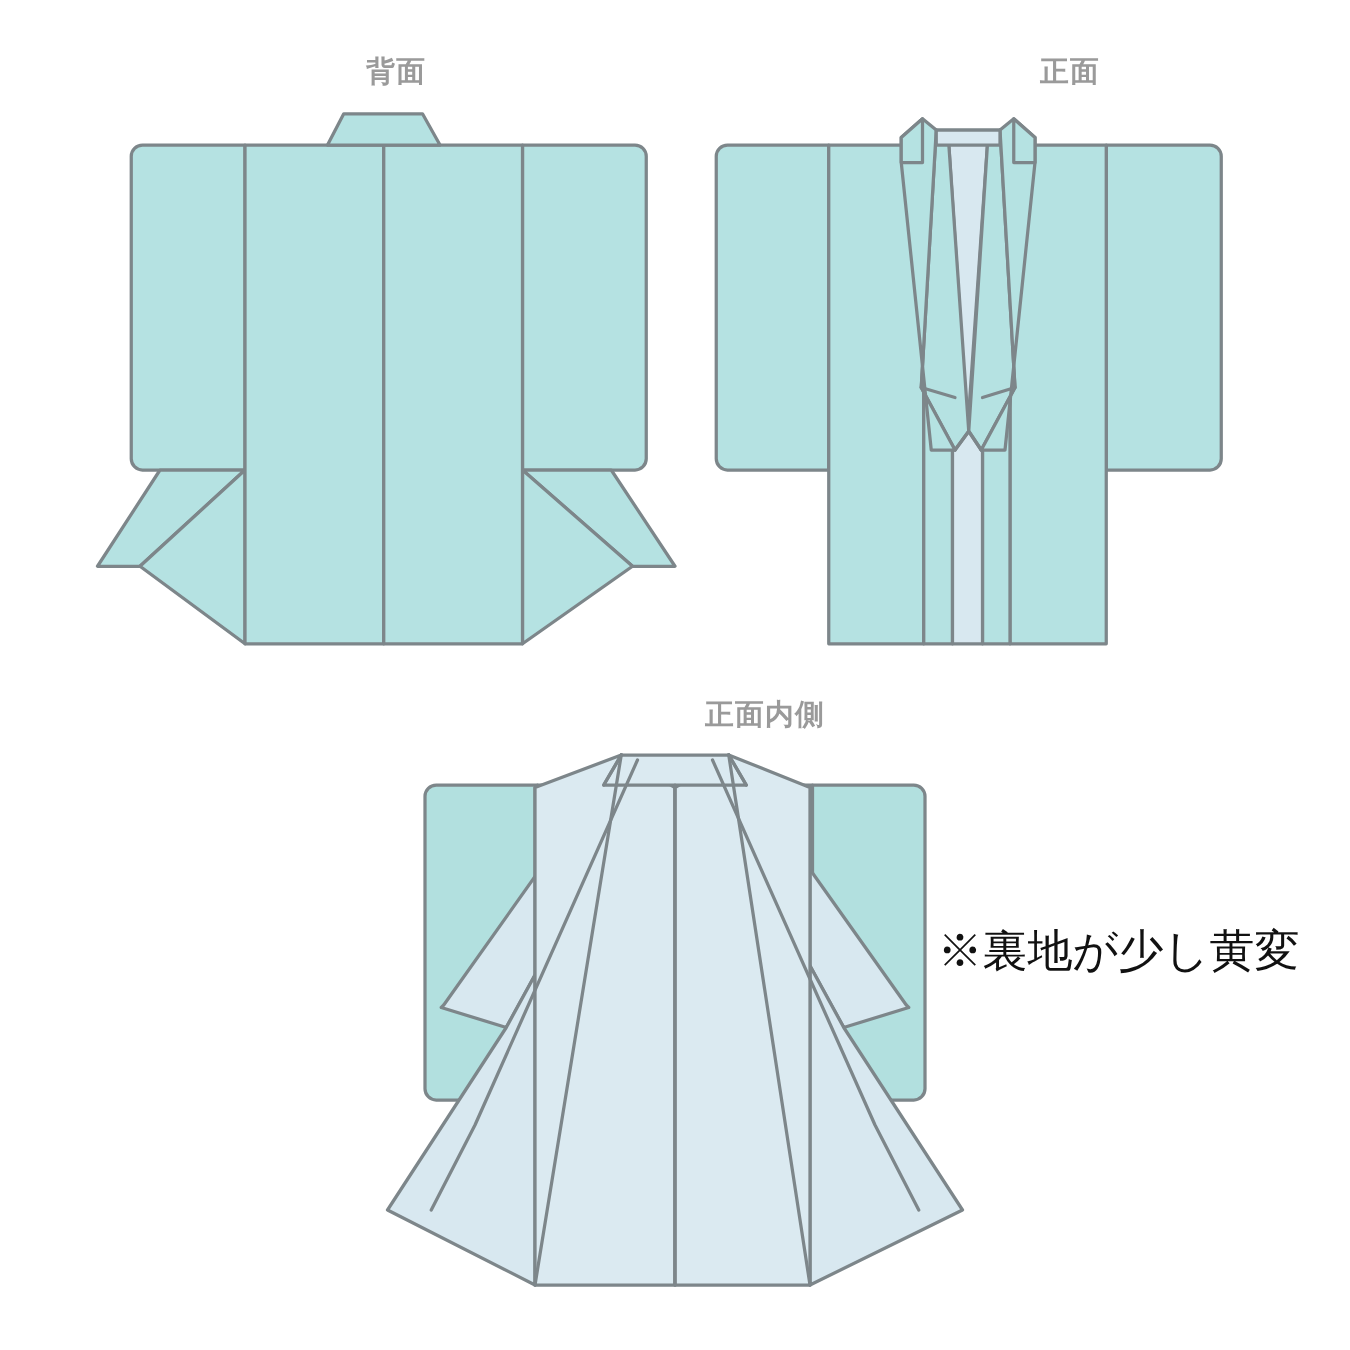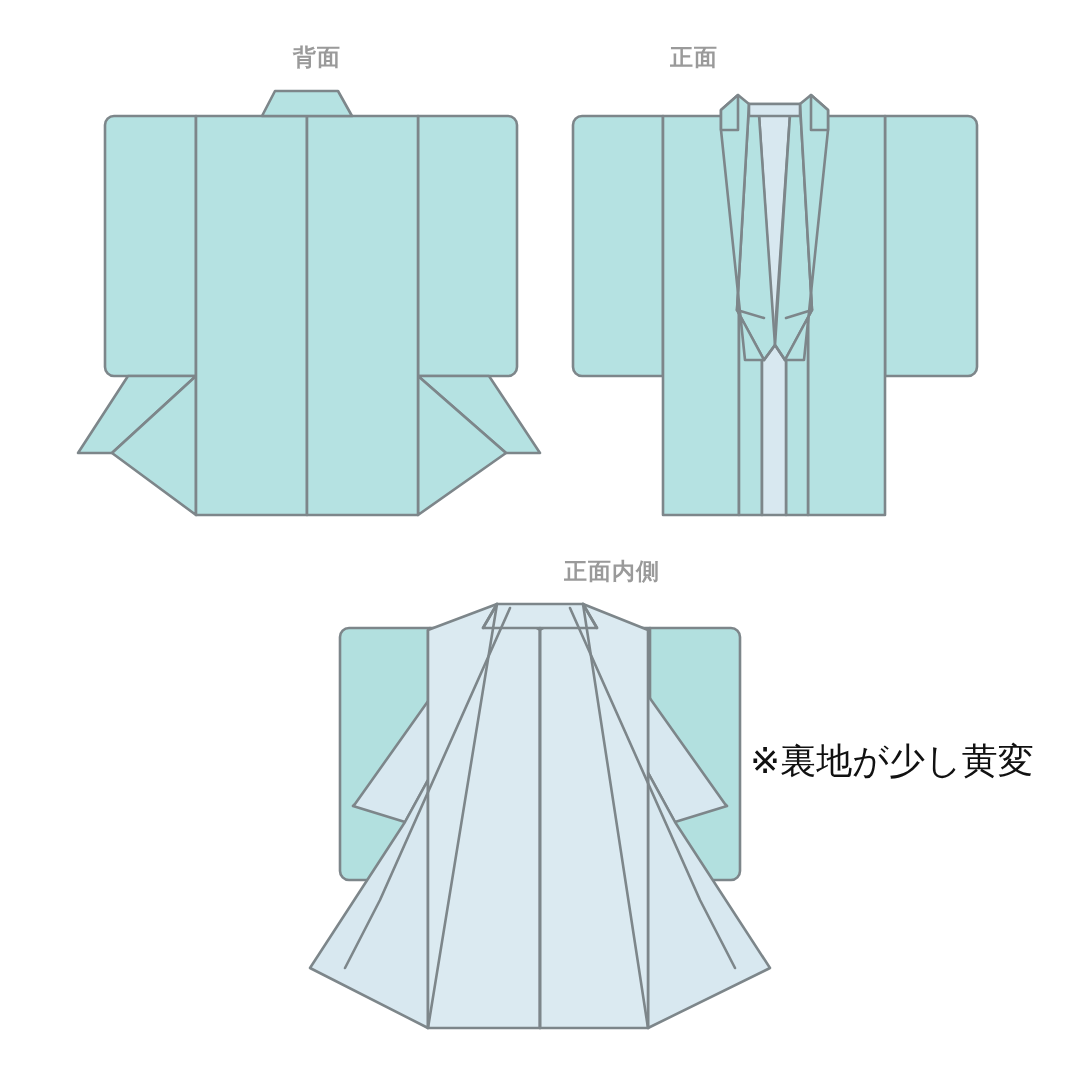--- a/index.html
+++ b/index.html
@@ -9,32 +9,33 @@
   }
   body {
     font-family: "Liberation Sans", "DejaVu Sans", sans-serif;
   }
   #stage {
     position: relative;
     width: 1080px;
     height: 1080px;
     background: #ffffff;
     overflow: hidden;
+    font-family: Liberation Mono, monospace;
   }
   .view-label {
     position: absolute;
     font-size: 23px;
     font-weight: 700;
     color: #9a9a9a;
     letter-spacing: 1px;
     white-space: nowrap;
     user-select: none;
   }
   #label-back  { left: 212px; top: 42px; width: 210px; text-align: center; }
-  #label-front { left: 670px; top: 42px; width: 210px; text-align: left; }
+  #label-front { left: 670px; top: 42px; width: 210px; text-align: right; }
   #label-inner { left: 440px; top: 556px; width: 220px; text-align: right; }
 
   .note-text {
     position: absolute;
     left: 750px;
     top: 737px;
     font-size: 36px;
     font-weight: 400;
     color: #111111;
     white-space: nowrap;

